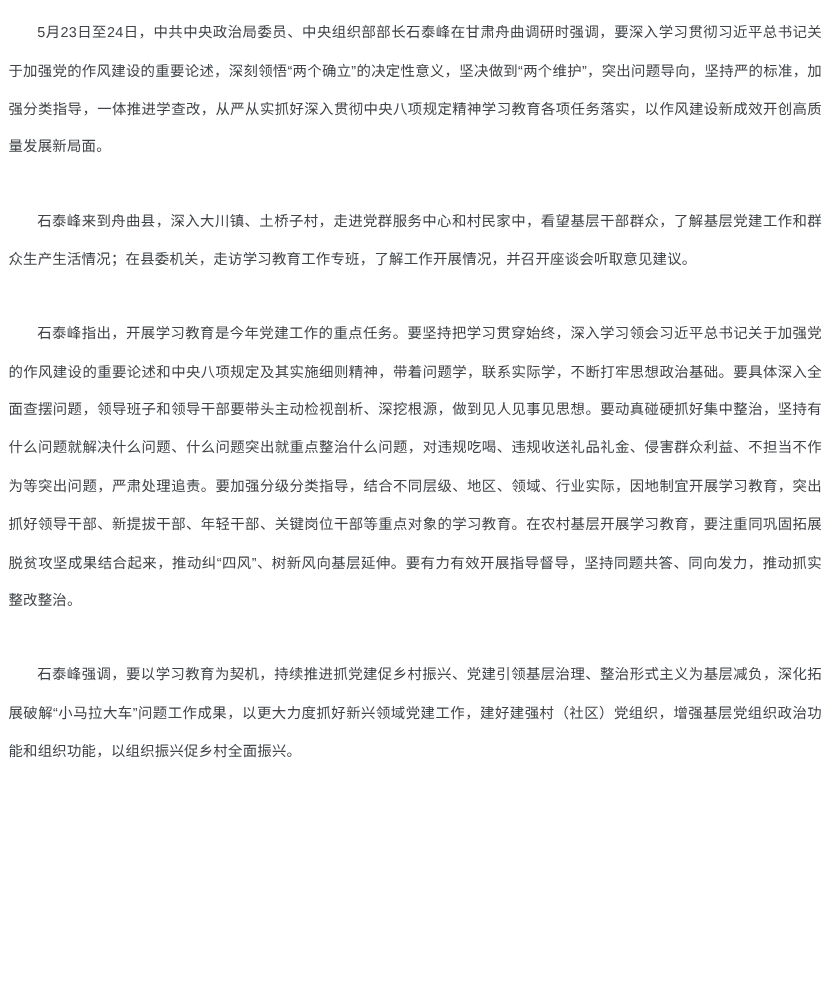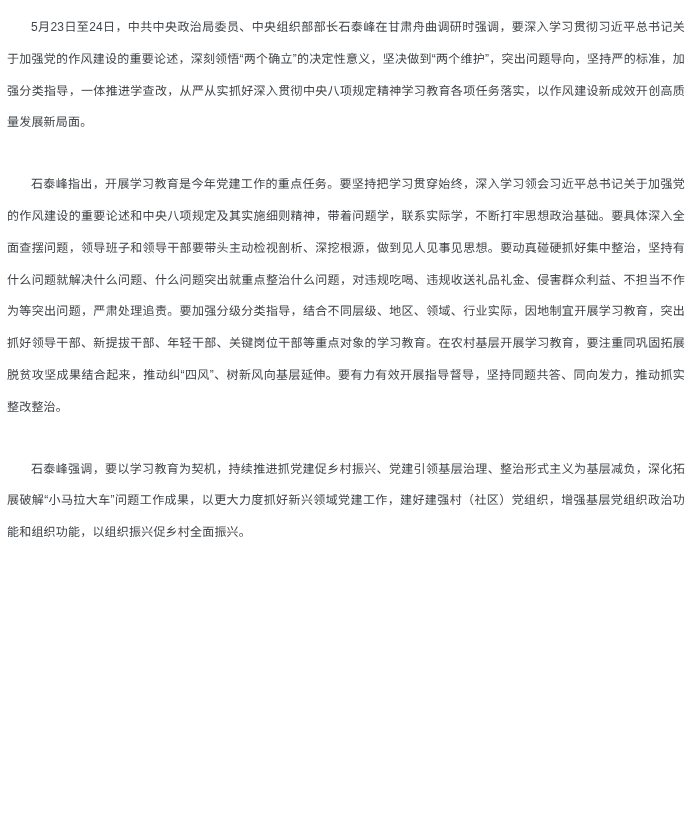--- a/index.html
+++ b/index.html
@@ -30,15 +30,16 @@
   }
   .article-body p:last-child {
     margin-bottom: 0;
   }
 </style>
 </head>
 <body>
 
 <div class="article-body">
   <p>5月23日至24日，中共中央政治局委员、中央组织部部长石泰峰在甘肃舟曲调研时强调，要深入学习贯彻习近平总书记关于加强党的作风建设的重要论述，深刻领悟“两个确立”的决定性意义，坚决做到“两个维护”，突出问题导向，坚持严的标准，加强分类指导，一体推进学查改，从严从实抓好深入贯彻中央八项规定精神学习教育各项任务落实，以作风建设新成效开创高质量发展新局面。</p>
+  <p>石泰峰来到舟曲县，深入大川镇、土桥子村，走进党群服务中心和村民家中，看望基层干部群众，了解基层党建工作和群众生产生活情况；在县委机关，走访学习教育工作专班，了解工作开展情况，并召开座谈会听取意见建议。</p>
   <p>石泰峰指出，开展学习教育是今年党建工作的重点任务。要坚持把学习贯穿始终，深入学习领会习近平总书记关于加强党的作风建设的重要论述和中央八项规定及其实施细则精神，带着问题学，联系实际学，不断打牢思想政治基础。要具体深入全面查摆问题，领导班子和领导干部要带头主动检视剖析、深挖根源，做到见人见事见思想。要动真碰硬抓好集中整治，坚持有什么问题就解决什么问题、什么问题突出就重点整治什么问题，对违规吃喝、违规收送礼品礼金、侵害群众利益、不担当不作为等突出问题，严肃处理追责。要加强分级分类指导，结合不同层级、地区、领域、行业实际，因地制宜开展学习教育，突出抓好领导干部、新提拔干部、年轻干部、关键岗位干部等重点对象的学习教育。在农村基层开展学习教育，要注重同巩固拓展脱贫攻坚成果结合起来，推动纠“四风”、树新风向基层延伸。要有力有效开展指导督导，坚持同题共答、同向发力，推动抓实整改整治。</p>
   <p>石泰峰强调，要以学习教育为契机，持续推进抓党建促乡村振兴、党建引领基层治理、整治形式主义为基层减负，深化拓展破解“小马拉大车”问题工作成果，以更大力度抓好新兴领域党建工作，建好建强村（社区）党组织，增强基层党组织政治功能和组织功能，以组织振兴促乡村全面振兴。</p>
 </div>
 
 </body></html>

